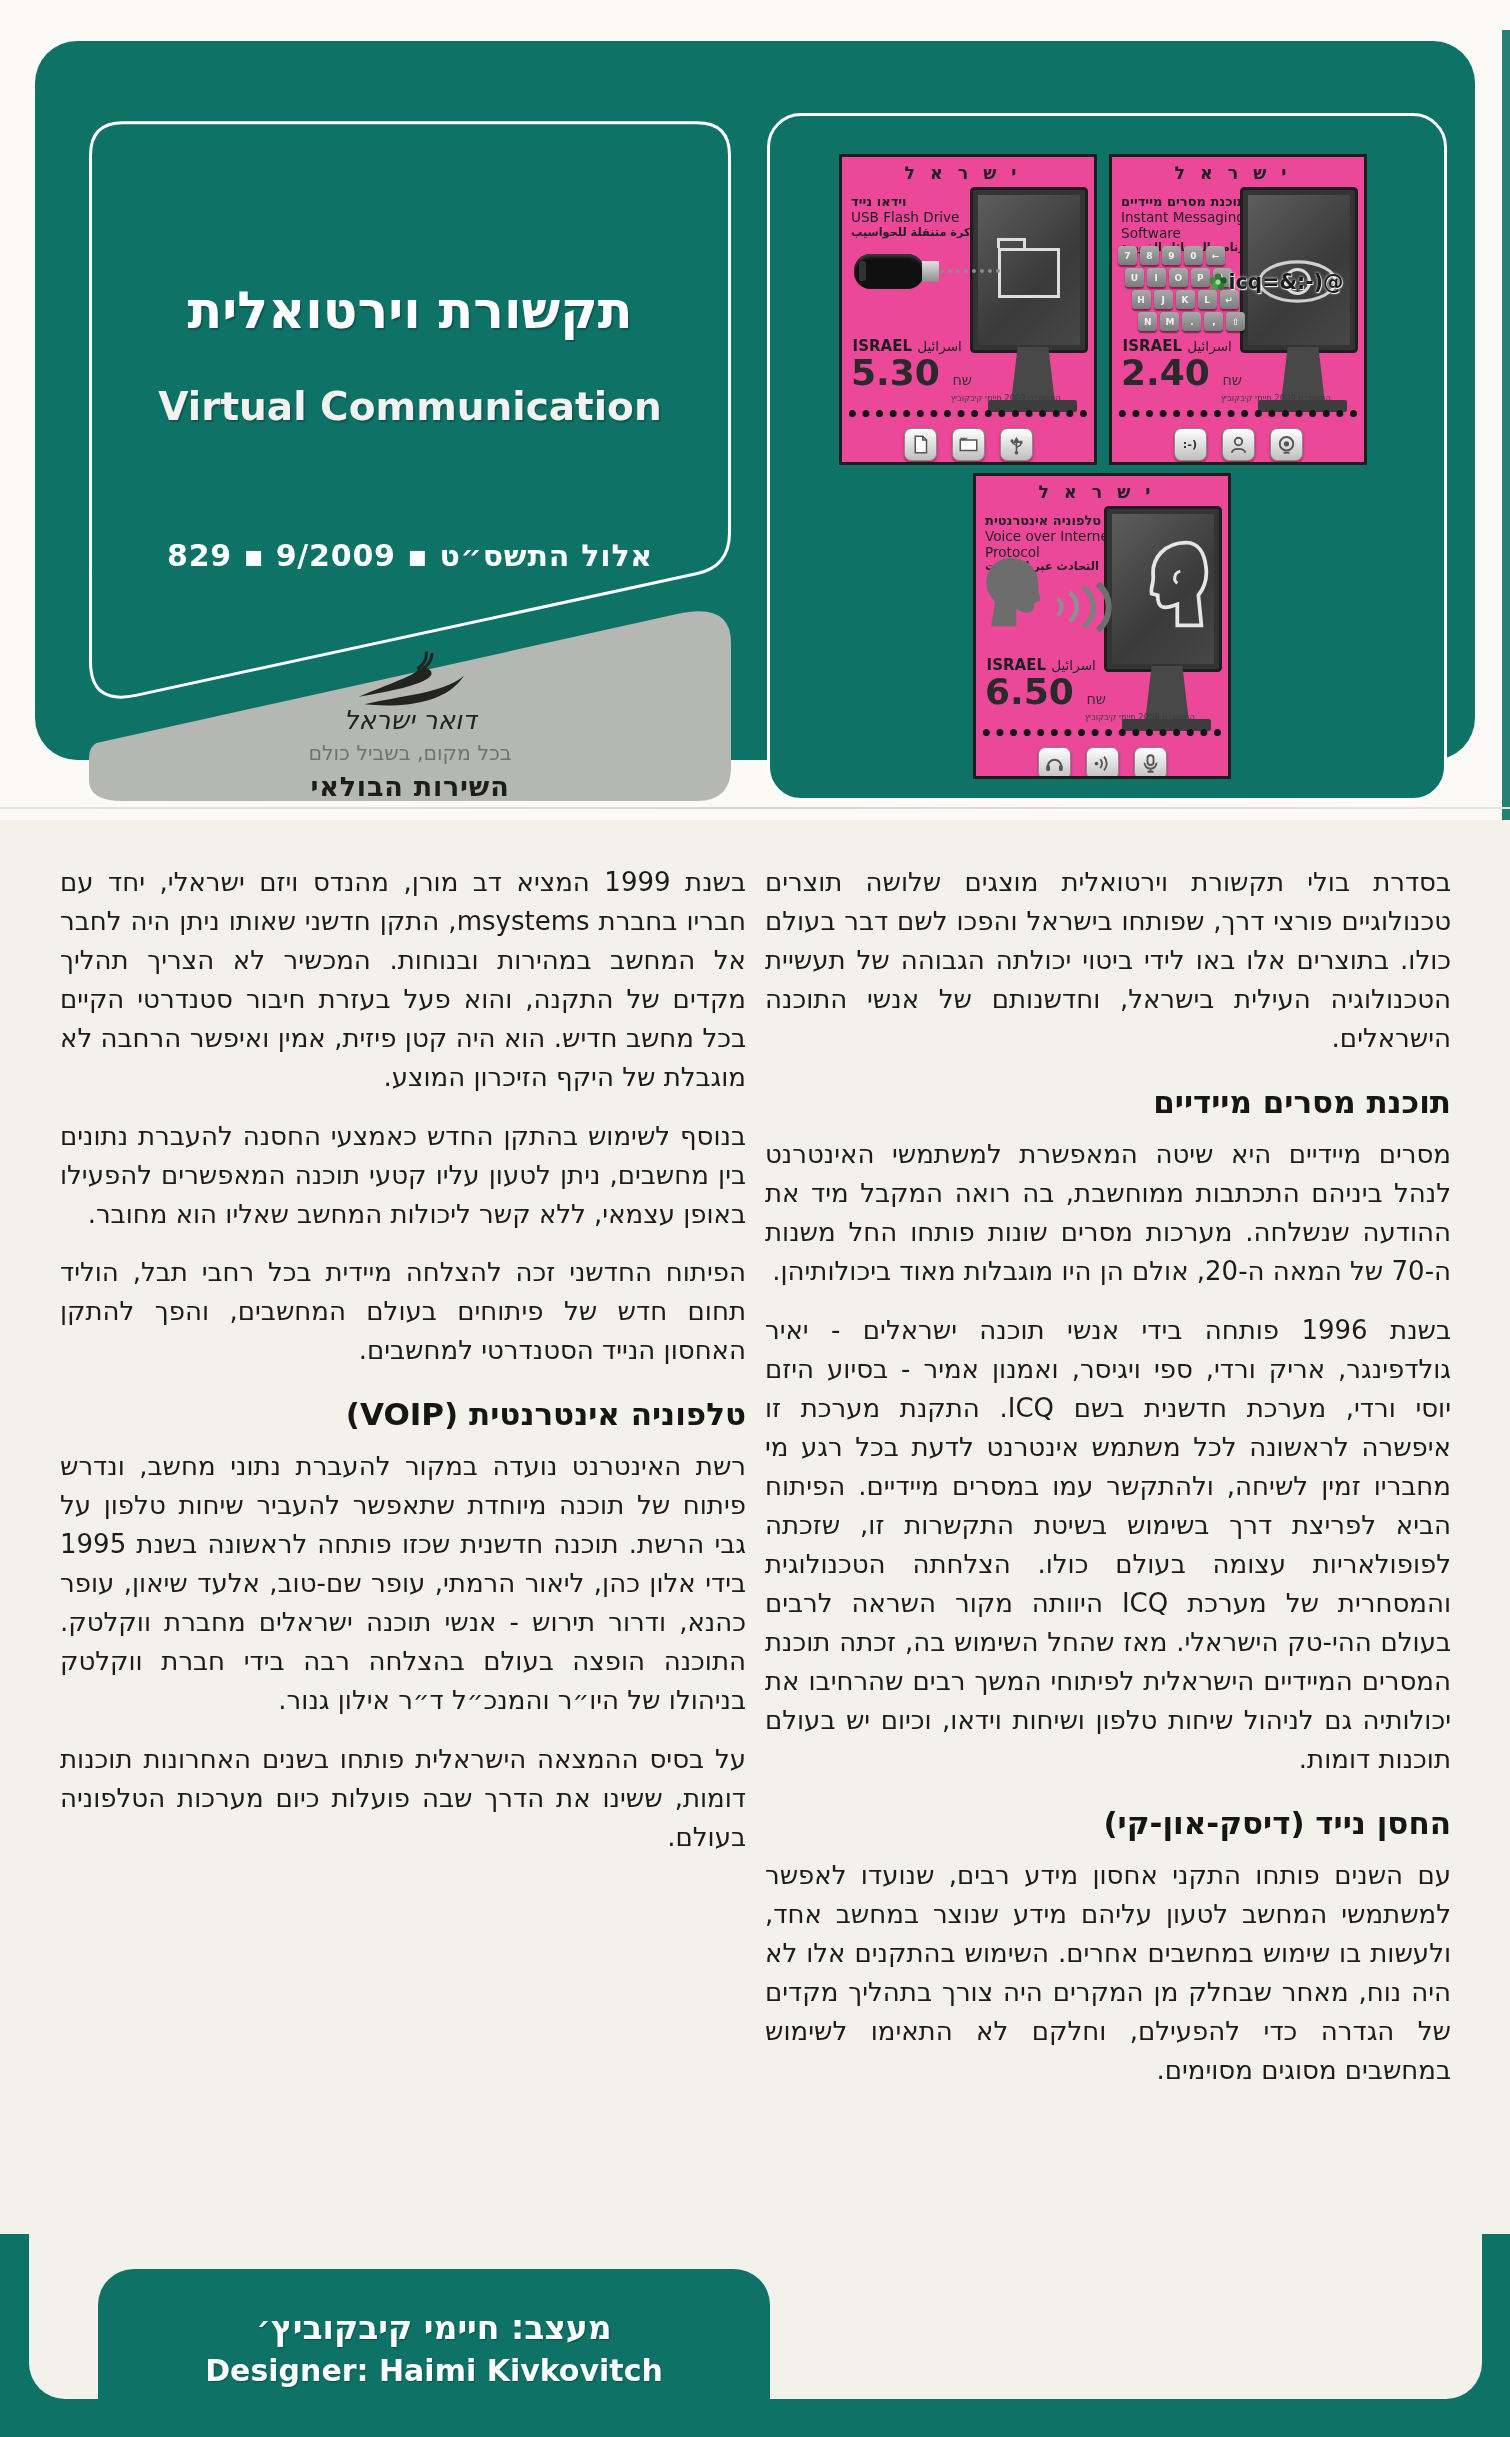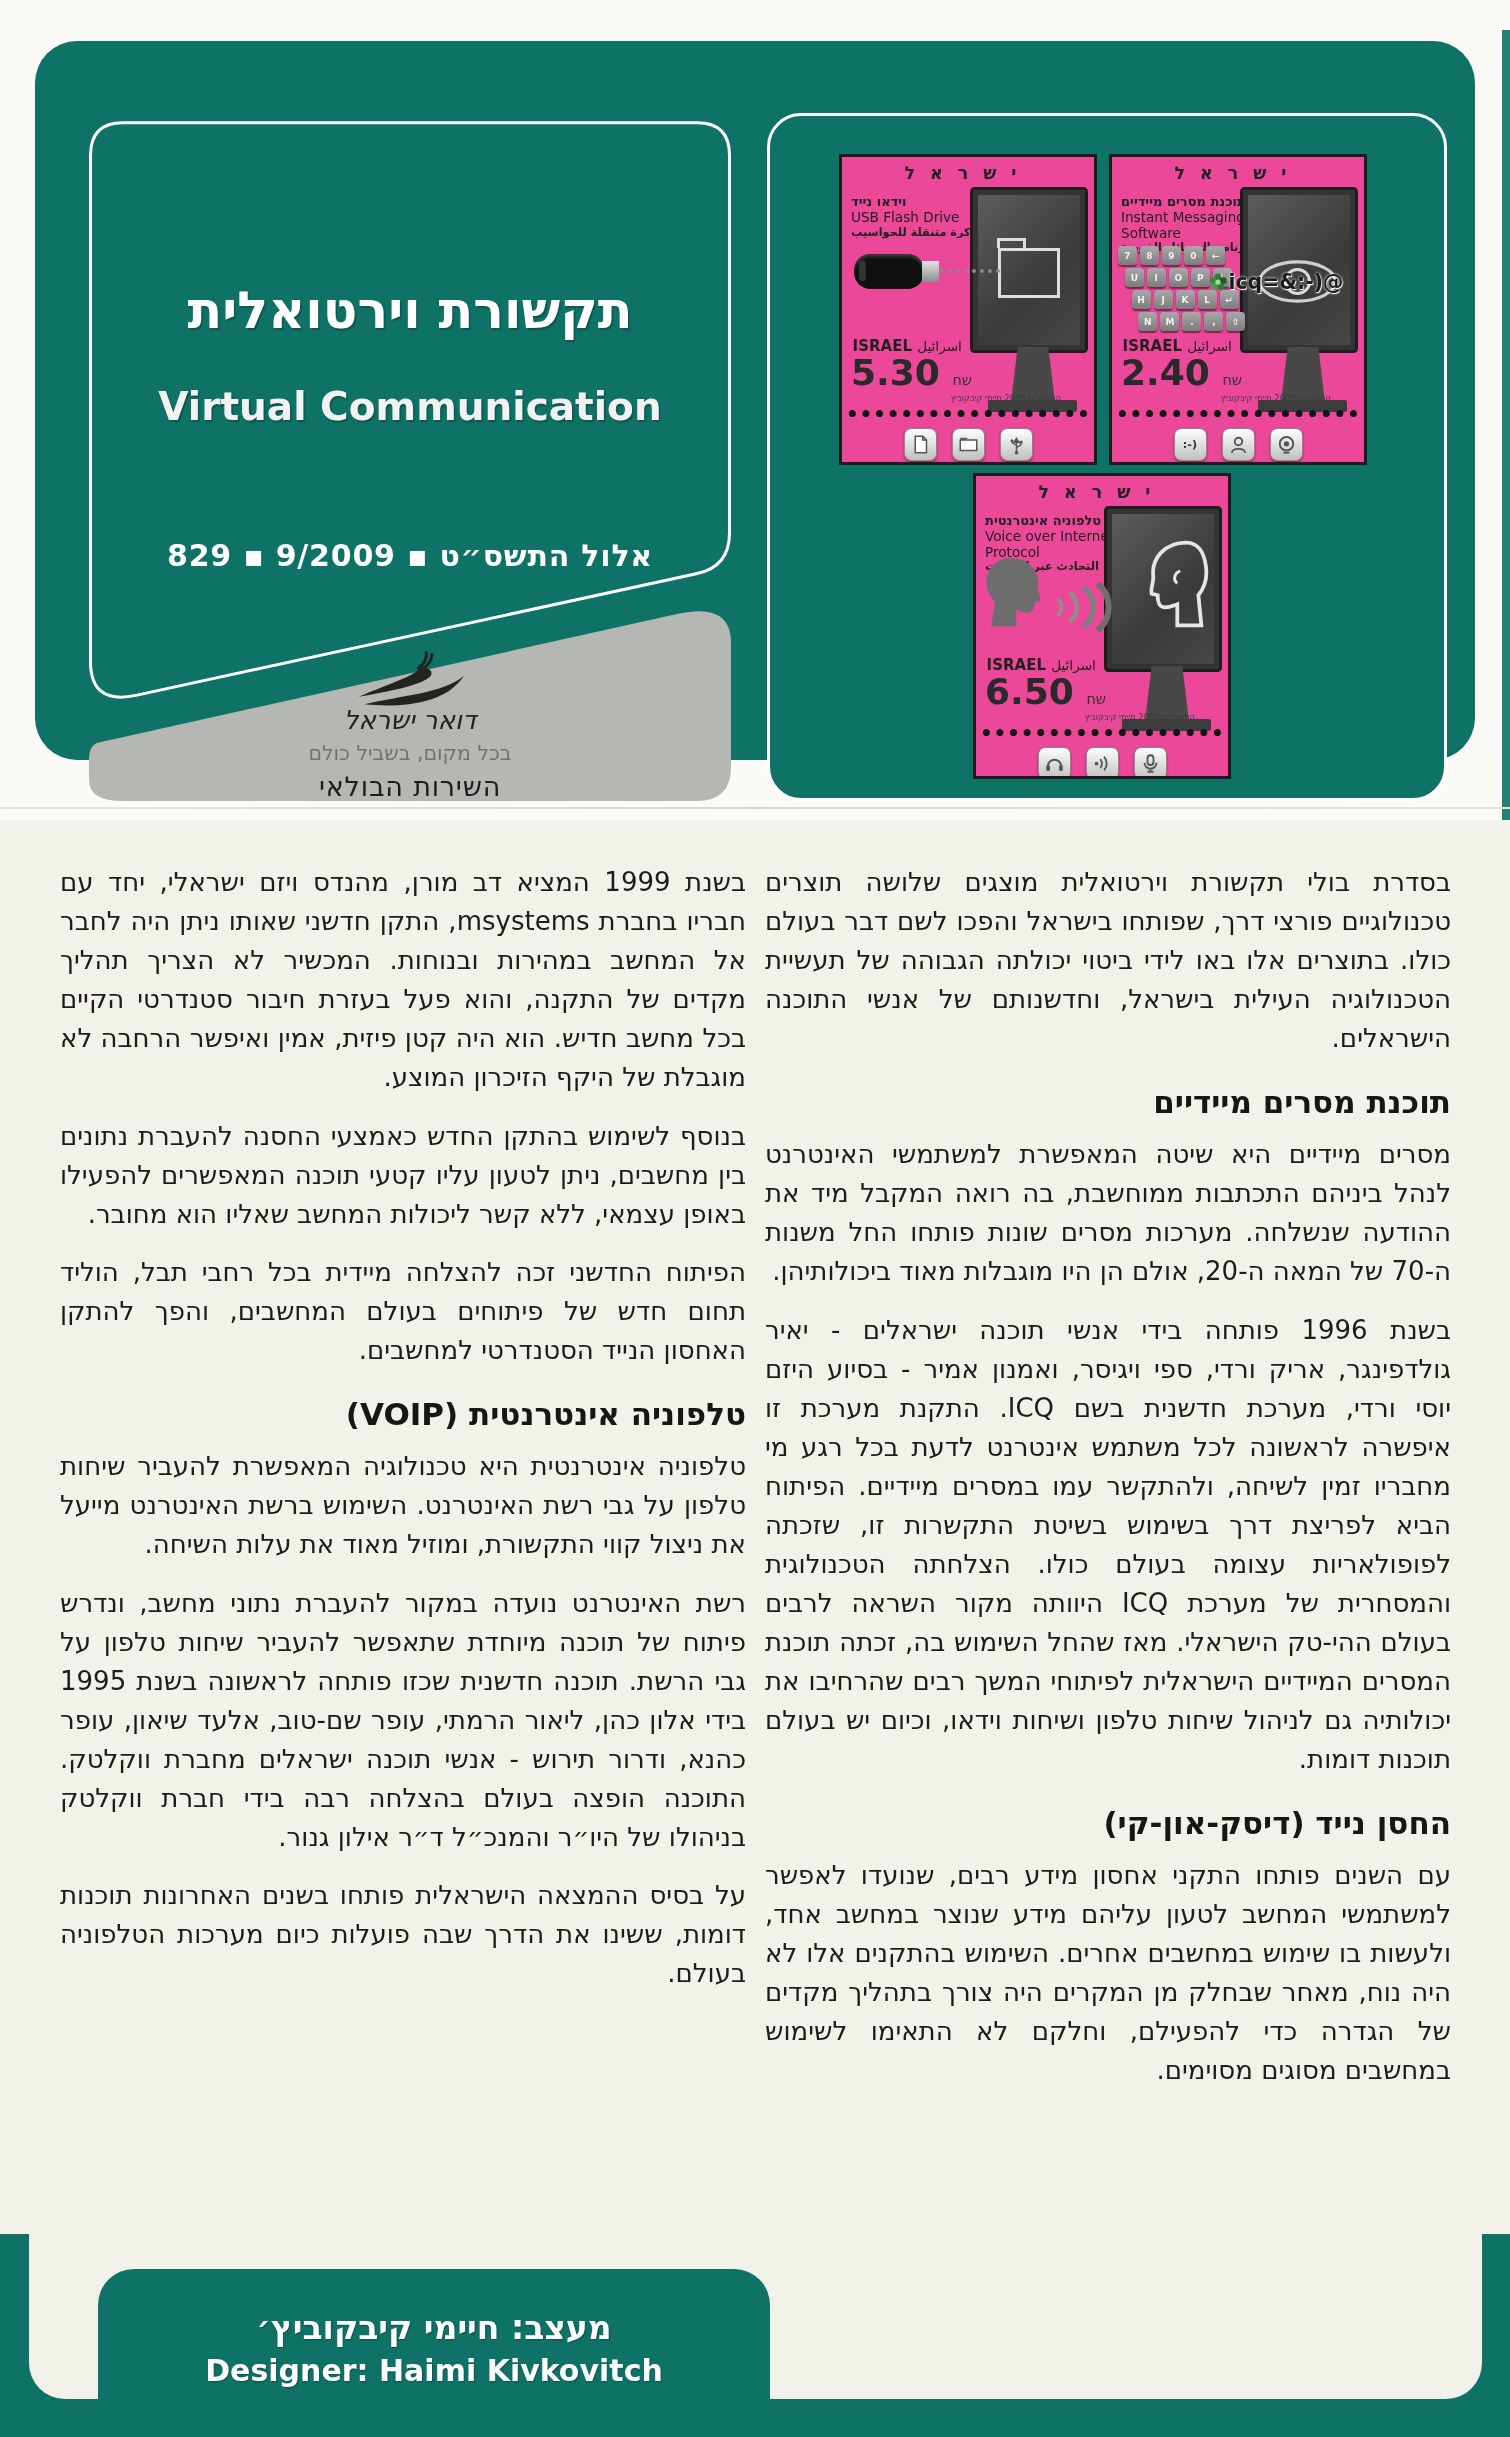--- a/index.html
+++ b/index.html
@@ -18,21 +18,21 @@
     color:#fff;font-size:51px;font-weight:bold;direction:rtl;text-shadow:1.5px 1.5px 1.5px rgba(0,0,0,.25);}
   .mast-sub{position:absolute;left:0;top:263px;width:100%;text-align:center;
     color:#f2f2f0;font-size:39px;font-weight:bold;text-shadow:1.5px 1.5px 1.5px rgba(0,0,0,.25);}
   .mast-issue{position:absolute;left:0;top:417px;width:100%;text-align:center;
     color:#fff;font-size:30px;font-weight:600;direction:rtl;letter-spacing:0.8px;}
 
   .logo-stack{position:absolute;left:0;top:529px;width:100%;text-align:center;}
   .logo-deer{display:block;margin:0 auto;}
   .logo-name{font-size:26px;font-weight:normal;color:#222;direction:rtl;font-style:italic;margin-top:-4.5px;}
   .logo-tagline{font-size:20.4px;color:#72736f;direction:rtl;margin-top:6px;}
-  .logo-service{font-size:27px;font-weight:normal;color:#1d1d1b;direction:rtl;margin-top:6px;letter-spacing:0.8px;}
+  .logo-service{font-size:27px;font-weight:bold;color:#1d1d1b;direction:rtl;margin-top:6px;letter-spacing:0.8px;}
 
   
   .stamps-panel{position:absolute;left:767px;top:113px;width:680px;height:688px;
     background:#0f7266;border:3px solid #fff;border-radius:34px;box-sizing:border-box;}
   .stamp{position:absolute;background:#ec4899;border:3px solid #1c1c1c;box-sizing:border-box;overflow:hidden;}
   .stamp-a{left:69px;top:38px;width:258px;height:311px;}
   .stamp-b{left:339px;top:38px;width:258px;height:311px;}
   .stamp-c{left:203px;top:357px;width:258px;height:306px;}
   .stamp-country{position:absolute;left:0;top:6px;width:100%;text-align:center;direction:rtl;
     font-size:17.4px;font-weight:600;color:#222;letter-spacing:15px;}
@@ -352,21 +352,20 @@
     <p class="body-p">בשנת 1996 פותחה בידי אנשי תוכנה ישראלים - יאיר גולדפינגר, אריק ורדי, ספי ויגיסר, ואמנון אמיר - בסיוע היזם יוסי ורדי, מערכת חדשנית בשם ICQ. התקנת מערכת זו איפשרה לראשונה לכל משתמש אינטרנט לדעת בכל רגע מי מחבריו זמין לשיחה, ולהתקשר עמו במסרים מיידיים. הפיתוח הביא לפריצת דרך בשימוש בשיטת התקשרות זו, שזכתה לפופולאריות עצומה בעולם כולו. הצלחתה הטכנולוגית והמסחרית של מערכת ICQ היוותה מקור השראה לרבים בעולם ההי-טק הישראלי. מאז שהחל השימוש בה, זכתה תוכנת המסרים המיידיים הישראלית לפיתוחי המשך רבים שהרחיבו את יכולותיה גם לניהול שיחות טלפון ושיחות וידאו, וכיום יש בעולם תוכנות דומות.</p>
     <h2 class="body-h">החסן נייד (דיסק-און-קי)</h2>
     <p class="body-p">עם השנים פותחו התקני אחסון מידע רבים, שנועדו לאפשר למשתמשי המחשב לטעון עליהם מידע שנוצר במחשב אחד, ולעשות בו שימוש במחשבים אחרים. השימוש בהתקנים אלו לא היה נוח, מאחר שבחלק מן המקרים היה צורך בתהליך מקדים של הגדרה כדי להפעילם, וחלקם לא התאימו לשימוש במחשבים מסוגים מסוימים.</p>
   </div>
 
   <div class="col col-left">
     <p class="body-p">בשנת 1999 המציא דב מורן, מהנדס ויזם ישראלי, יחד עם חבריו בחברת msystems, התקן חדשני שאותו ניתן היה לחבר אל המחשב במהירות ובנוחות. המכשיר לא הצריך תהליך מקדים של התקנה, והוא פעל בעזרת חיבור סטנדרטי הקיים בכל מחשב חדיש. הוא היה קטן פיזית, אמין ואיפשר הרחבה לא מוגבלת של היקף הזיכרון המוצע.</p>
     <p class="body-p">בנוסף לשימוש בהתקן החדש כאמצעי החסנה להעברת נתונים בין מחשבים, ניתן לטעון עליו קטעי תוכנה המאפשרים להפעילו באופן עצמאי, ללא קשר ליכולות המחשב שאליו הוא מחובר.</p>
     <p class="body-p">הפיתוח החדשני זכה להצלחה מיידית בכל רחבי תבל, הוליד תחום חדש של פיתוחים בעולם המחשבים, והפך להתקן האחסון הנייד הסטנדרטי למחשבים.</p>
     <h2 class="body-h">טלפוניה אינטרנטית (VOIP)</h2>
-    <p class="body-p">טלפוניה אינטרנטית היא טכנולוגיה המאפשרת להעביר שיחות טלפון על גבי רשת האינטרנט. השימוש ברשת האינטרנט מייעל את ניצול קווי התקשורת, ומוזיל מאוד את עלות השיחה.</p>
     <p class="body-p">רשת האינטרנט נועדה במקור להעברת נתוני מחשב, ונדרש פיתוח של תוכנה מיוחדת שתאפשר להעביר שיחות טלפון על גבי הרשת. תוכנה חדשנית שכזו פותחה לראשונה בשנת 1995 בידי אלון כהן, ליאור הרמתי, עופר שם-טוב, אלעד שיאון, עופר כהנא, ודרור תירוש - אנשי תוכנה ישראלים מחברת ווקלטק. התוכנה הופצה בעולם בהצלחה רבה בידי חברת ווקלטק בניהולו של היו״ר והמנכ״ל ד״ר אילון גנור.</p>
     <p class="body-p">על בסיס ההמצאה הישראלית פותחו בשנים האחרונות תוכנות דומות, ששינו את הדרך שבה פועלות כיום מערכות הטלפוניה בעולם.</p>
   </div>
 
   <div class="credit-box">
     <div class="credit-he">מעצב: חיימי קיבקוביץ׳</div>
     <div class="credit-en">Designer: Haimi Kivkovitch</div>
   </div>
 
 </div>

